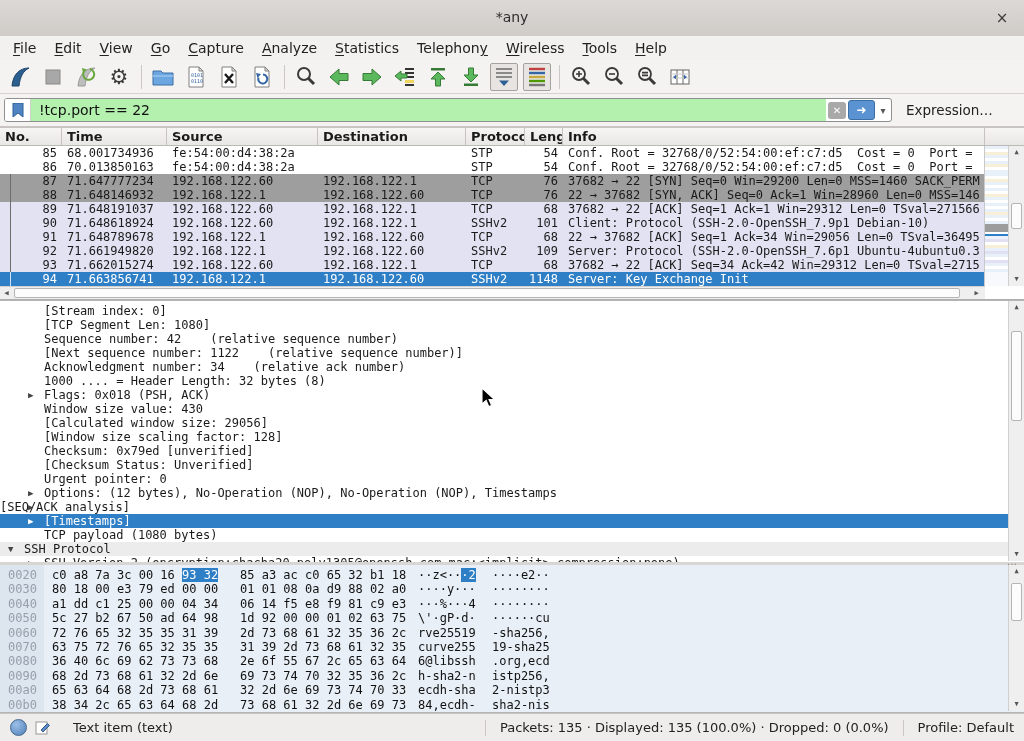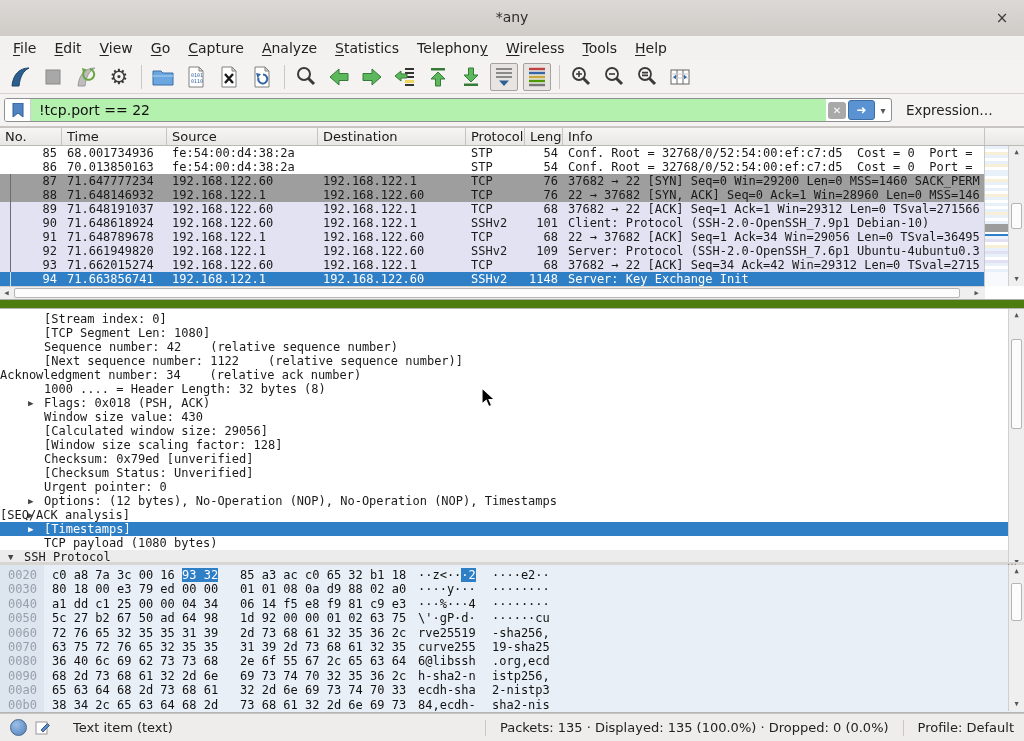--- a/index.html
+++ b/index.html
@@ -40,21 +40,21 @@
   .expr{margin-left:14px;font-size:13.5px;color:#222;white-space:nowrap;}
   .fsep{width:1px;height:16px;background:#c9c6c3;margin:0 13px;}
   .addbtn{font-size:16px;color:#333;padding:0 6px;}
   
   .plist{position:absolute;left:0;top:127px;width:1024px;height:173px;background:#fff;
     border-bottom:1px solid #aeaeae;box-sizing:border-box;font-family:"DejaVu Sans Mono",monospace;}
   .phead{height:19px;background:linear-gradient(#f6f5f4,#e8e7e5);border-top:1px solid #c6c3c0;
     border-bottom:1px solid #bcbab7;display:flex;font-family:"DejaVu Sans",sans-serif;
     font-size:13px;color:#1a1a1a;box-sizing:border-box;}
   .hcell{border-right:1px solid #c6c3c0;padding:1px 0 0 5px;box-sizing:border-box;
-    white-space:nowrap;overflow:hidden;flex:0 0 auto;}
+    white-space:nowrap;overflow:hidden;flex:0 0 auto;font-weight:bold;}
   .prows{height:140px;overflow:hidden;}
   .prow{height:14px;line-height:14px;font-size:12px;display:flex;position:relative;white-space:pre;}
   .prow.stp{background:#fff;}
   .prow.syn{background:#9e9e9e;}
   .prow.tcp{background:#e3e2f3;}
   .prow.selected{background:#2e7fc6;color:#fff;}
   .pcell{flex:0 0 auto;overflow:hidden;white-space:pre;padding-left:5px;box-sizing:border-box;}
   .pcell.r{text-align:right;padding-left:0;padding-right:5px;}
   .br{position:absolute;left:10px;top:0;bottom:0;width:1px;background:#6d6d6d;}
   .prow.selected .br{background:#cfe2f5;}
@@ -65,21 +65,21 @@
   .vscroll{position:absolute;right:0;width:16px;background:#efefef;border-left:1px solid #d0d0d0;box-sizing:border-box;}
   .vs-list{top:19px;height:140px;}
   .sarr{position:absolute;left:0;width:15px;height:13px;text-align:center;font-size:7px;color:#555;line-height:13px;}
   .sarr.up{top:0;} .sarr.dn{bottom:0;}
   .sthumb{position:absolute;left:2px;width:11px;background:#fcfcfc;border:1px solid #b5b5b5;border-radius:2px;box-sizing:border-box;}
   .hscroll{position:absolute;left:0;top:159px;width:985px;height:13px;background:#efefef;border-top:1px solid #d0d0d0;box-sizing:border-box;}
   .hscroll .la,.hscroll .ra{position:absolute;top:0;width:13px;height:12px;font-size:7px;color:#555;text-align:center;line-height:12px;}
   .hscroll .la{left:0;} .hscroll .ra{right:2px;}
   .hthumb{position:absolute;left:14px;top:1px;width:946px;height:10px;background:#fcfcfc;border:1px solid #b5b5b5;border-radius:2px;box-sizing:border-box;}
   
-  .details{position:absolute;left:0;top:308px;width:1024px;height:262px;background:#fff;
+  .details{position:absolute;left:0;top:300px;width:1024px;height:262px;background:#fff;
     border-top:1px solid #b5b5b5;box-sizing:border-box;overflow:hidden;
     font-family:"DejaVu Sans Mono",monospace;font-size:12px;}
   .dlines{padding-top:3px;height:258px;overflow:hidden;}
   .dline{height:14px;line-height:14px;position:relative;white-space:pre;}
   .dline .tri{position:absolute;top:0;font-size:9px;color:#444;line-height:14px;}
   .dline .dtext{display:block;}
   .dline.sel{background:#2e7fc6;color:#fff;}
   .dline.sel .tri{color:#fff;}
   .dline.shade{background:#ececec;}
   .vs-det{top:0;height:260px;}
@@ -371,21 +371,21 @@
       <span class="ra">▶</span>
     </div>
   </div>
 
   <div class="details">
     <div class="dlines" id="dlines">
         <div class="dline"><span class="dtext" style="padding-left: 44px;">[Stream index: 0]</span></div>
         <div class="dline"><span class="dtext" style="padding-left: 44px;">[TCP Segment Len: 1080]</span></div>
         <div class="dline"><span class="dtext" style="padding-left: 44px;">Sequence number: 42    (relative sequence number)</span></div>
         <div class="dline"><span class="dtext" style="padding-left: 44px;">[Next sequence number: 1122    (relative sequence number)]</span></div>
-        <div class="dline"><span class="dtext" style="">Acknowledgment number: 34    (relative ack number)</span></div>
+        <div class="dline"><span class="dtext" style="padding-left: 44px;">Acknowledgment number: 34    (relative ack number)</span></div>
         <div class="dline"><span class="dtext" style="padding-left: 44px;">1000 .... = Header Length: 32 bytes (8)</span></div>
         <div class="dline"><span class="tri" style="left: 28px;">▶</span><span class="dtext" style="padding-left: 44px;">Flags: 0x018 (PSH, ACK)</span></div>
         <div class="dline"><span class="dtext" style="padding-left: 44px;">Window size value: 430</span></div>
         <div class="dline"><span class="dtext" style="padding-left: 44px;">[Calculated window size: 29056]</span></div>
         <div class="dline"><span class="dtext" style="padding-left: 44px;">[Window size scaling factor: 128]</span></div>
         <div class="dline"><span class="dtext" style="padding-left: 44px;">Checksum: 0x79ed [unverified]</span></div>
         <div class="dline"><span class="dtext" style="padding-left: 44px;">[Checksum Status: Unverified]</span></div>
         <div class="dline"><span class="dtext" style="padding-left: 44px;">Urgent pointer: 0</span></div>
         <div class="dline"><span class="tri" style="left: 28px;">▶</span><span class="dtext" style="padding-left: 44px;">Options: (12 bytes), No-Operation (NOP), No-Operation (NOP), Timestamps</span></div>
         <div class="dline"><span class="tri" style="left: 28px;">▶</span><span class="dtext" style="">[SEQ/ACK analysis]</span></div>

